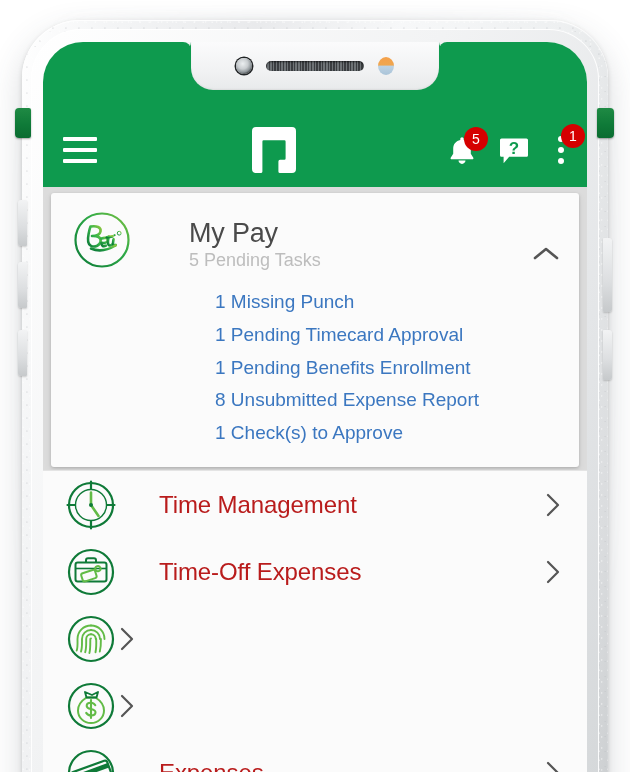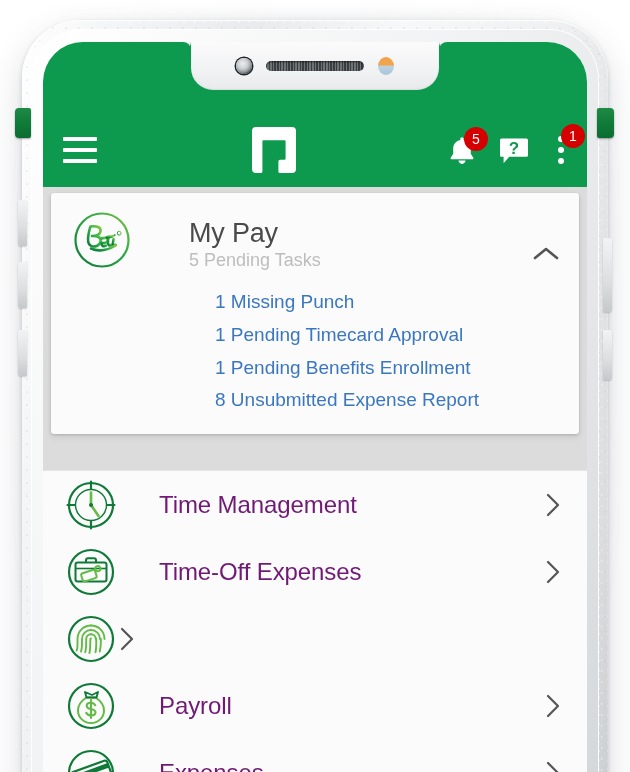--- a/index.html
+++ b/index.html
@@ -371,21 +371,21 @@
     width: 52px;
     height: 52px;
     flex: 0 0 auto;
   }
   .menu-icon svg { display: block; }
 
   .menu-label {
     flex: 1 1 auto;
     margin-left: 42px;
     font-size: 24px;
-    color: #701a75;
+    color: #b91c1c;
     letter-spacing: -0.1px;
   }
 
   .menu-chevron {
     flex: 0 0 auto;
     width: 20px;
     height: 26px;
     display: flex;
     align-items: center;
     justify-content: center;
@@ -515,20 +515,21 @@
               <polyline points="2,12 13,3 24,12" fill="none" stroke="#555555" stroke-width="2.6" stroke-linecap="round" stroke-linejoin="round"></polyline>
             </svg>
           </div>
         </div>
 
         <div class="task-list">
           <a class="task-link">1 Missing Punch</a>
           <a class="task-link">1 Pending Timecard Approval</a>
           <a class="task-link">1 Pending Benefits Enrollment</a>
           <a class="task-link">8 Unsubmitted Expense Report</a>
+          <a class="task-link">1 Check(s) to Approve</a>
         </div>
       </div>
 
       <div class="menu-list">
 
         <div class="menu-item">
           <div class="menu-icon">
             <svg width="52" height="52" viewBox="0 0 52 52" aria-hidden="true">
               <circle cx="26" cy="26" r="22" fill="none" stroke="#0f7a38" stroke-width="2.2"></circle>
               <path d="M26 2.5 V10 M26 42 V49.5 M2.5 26 H10 M42 26 H49.5" stroke="#0f7a38" stroke-width="2.2" stroke-linecap="round" fill="none"></path>
@@ -595,21 +596,20 @@
             <svg width="52" height="52" viewBox="0 0 52 52" aria-hidden="true">
               <circle cx="26" cy="26" r="22" fill="none" stroke="#0f7a38" stroke-width="2.2"></circle>
               <path d="M21.5 17.5 c-5.5 3.5-8.5 8-8.5 13 0 7 5.8 12.5 13 12.5 s13-5.5 13-12.5
                        c0-5-3-9.5-8.5-13 Z" fill="none" stroke="#62bb46" stroke-width="2"></path>
               <path d="M21.5 17.5 l-1.5-5.5 7 3 6-3 -1.5 5.5 Z" fill="none" stroke="#0f7a38" stroke-width="1.9" stroke-linejoin="round"></path>
               <path d="M30.3 25.2 c-1-1.6-2.7-2.4-4.6-2.4 -2.3 0-4 1.2-4 3.1 0 4.2 8.8 2 8.8 6.4
                        0 2-1.9 3.2-4.4 3.2 -2.1 0-3.9-0.9-4.9-2.6" fill="none" stroke="#62bb46" stroke-width="2.1" stroke-linecap="round"></path>
               <path d="M26 20 V38" fill="none" stroke="#62bb46" stroke-width="2.1" stroke-linecap="round"></path>
             </svg>
           </div>
-          <div class="menu-label">Payroll</div>
           <div class="menu-chevron">
             <svg width="14" height="24" viewBox="0 0 14 24" aria-hidden="true">
               <polyline points="2,2 12,12 2,22" fill="none" stroke="#555555" stroke-width="2.2" stroke-linecap="round" stroke-linejoin="round"></polyline>
             </svg>
           </div>
         </div>
 
         <div class="menu-item">
           <div class="menu-icon">
             <svg width="52" height="52" viewBox="0 0 52 52" aria-hidden="true">

